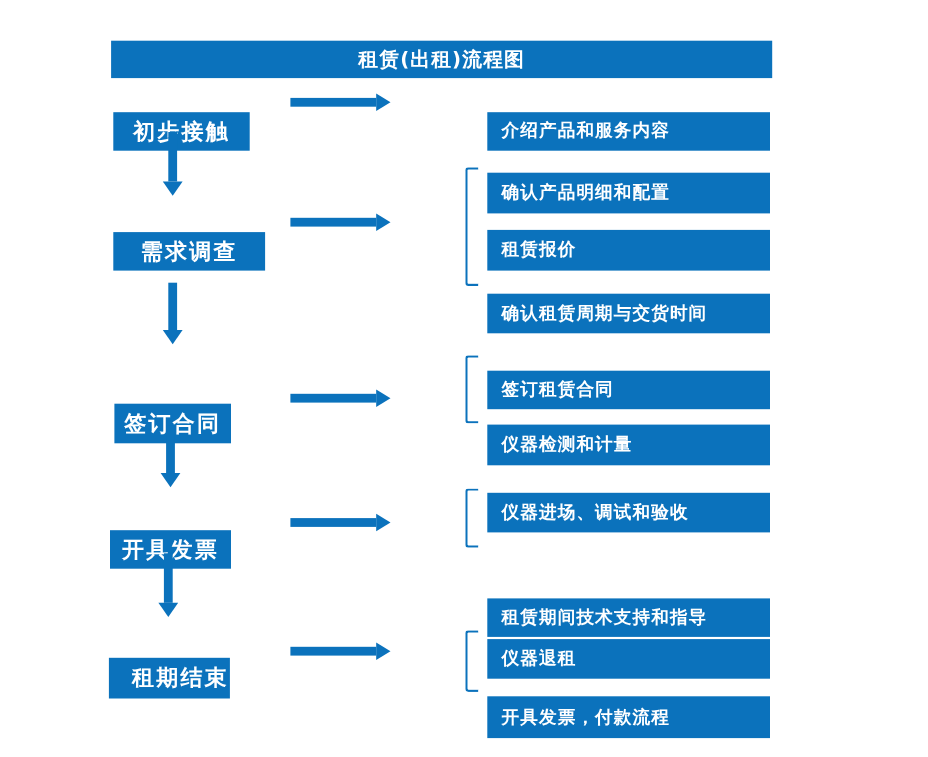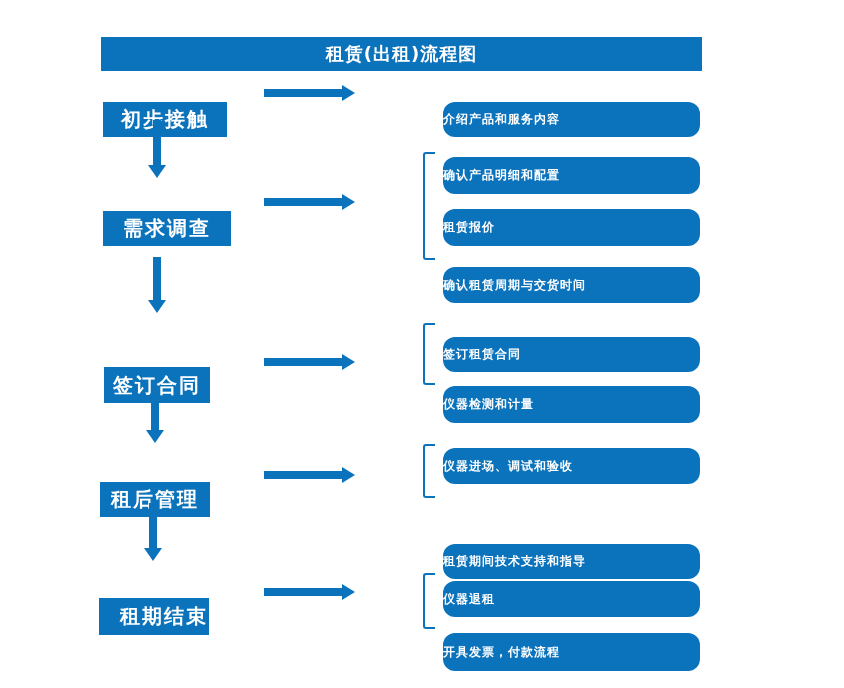--- a/index.html
+++ b/index.html
@@ -26,29 +26,29 @@
     justify-content: center;
     font-size: 18px;
     letter-spacing: 1px;
   }
   .stage {
     justify-content: center;
     font-size: 20px;
     letter-spacing: 2px;
   }
   .s1 { left: 103px; top: 78px;  width: 124px; height: 35px; }
-  .s2 { left: 103px; top: 187px; width: 128px; height: 35px; }
+  .s2 { left: 103px; top: 187px; width: 138px; height: 35px; }
   .s3 { left: 104px; top: 343px; width: 106px; height: 36px; }
   .s4 { left: 100px; top: 458px; width: 110px; height: 35px; }
   .s5 { left: 99px;  top: 574px; width: 110px; height: 37px; padding-left: 20px; }
   .detail {
     left: 443px; width: 257px;
-    font-size: 12px;
+    padding-left: 13px;
+    font-size: 16px;
     letter-spacing: 1px;
-    border-radius: 12px;
   }
   .d1  { top: 78px;  height: 35px; }
   .d2  { top: 133px; height: 37px; }
   .d3  { top: 185px; height: 37px; }
   .d4  { top: 243px; height: 36px; }
   .d5  { top: 313px; height: 35px; }
   .d6  { top: 362px; height: 37px; }
   .d7  { top: 424px; height: 36px; }
   .d8  { top: 520px; height: 35px; }
   .d9  { top: 557px; height: 36px; font-family: Liberation Mono, monospace; }
@@ -113,21 +113,21 @@
 </head>
 <body>
 
 <div id="canvas">
 
   <div class="box title-bar">租赁(出租)流程图</div>
 
   <div class="box stage s1">初步接触</div>
   <div class="box stage s2">需求调查</div>
   <div class="box stage s3">签订合同</div>
-  <div class="box stage s4">租后管理</div>
+  <div class="box stage s4">开具发票</div>
   <div class="box stage s5">租期结束</div>
 
   <div class="varrow v1"></div>
   <div class="varrow v2"></div>
   <div class="varrow v3"></div>
   <div class="varrow v4"></div>
 
   <div class="harrow h1"></div>
   <div class="harrow h2"></div>
   <div class="harrow h3"></div>

